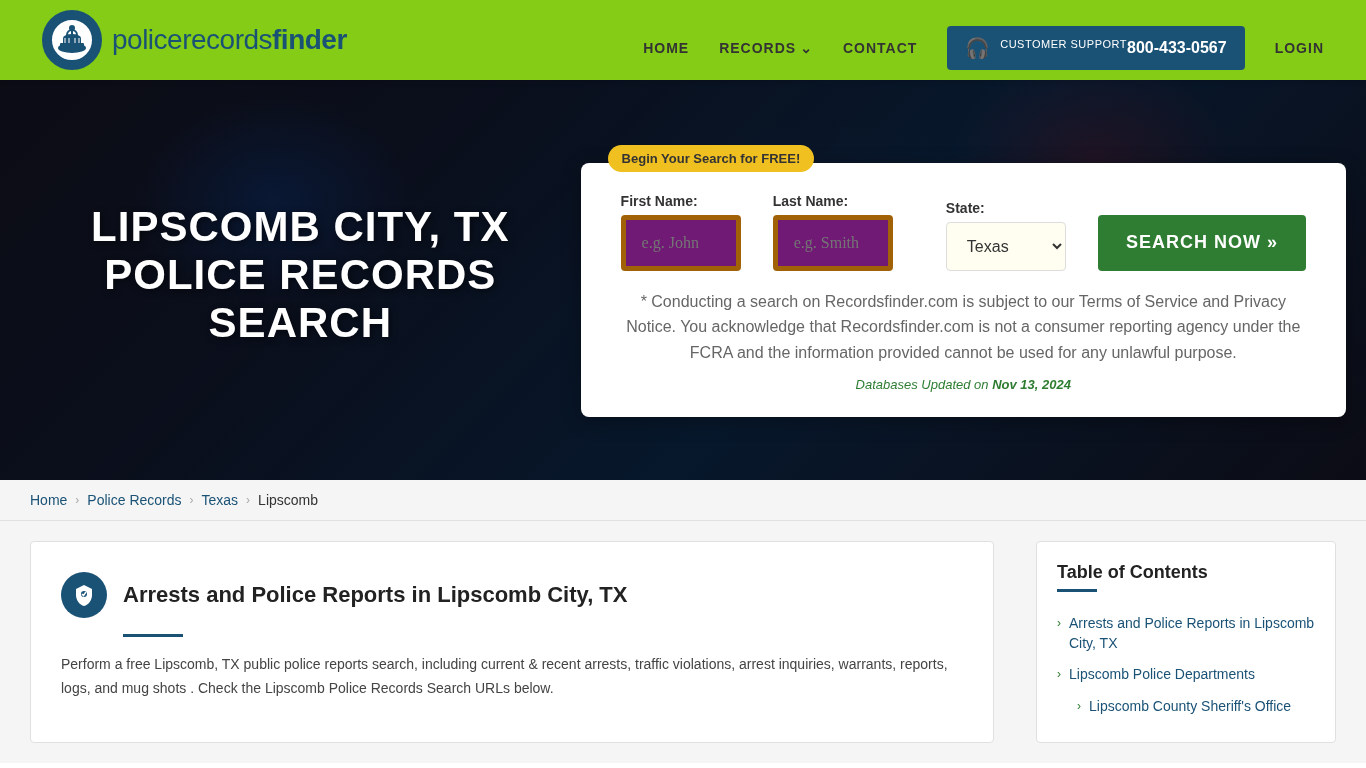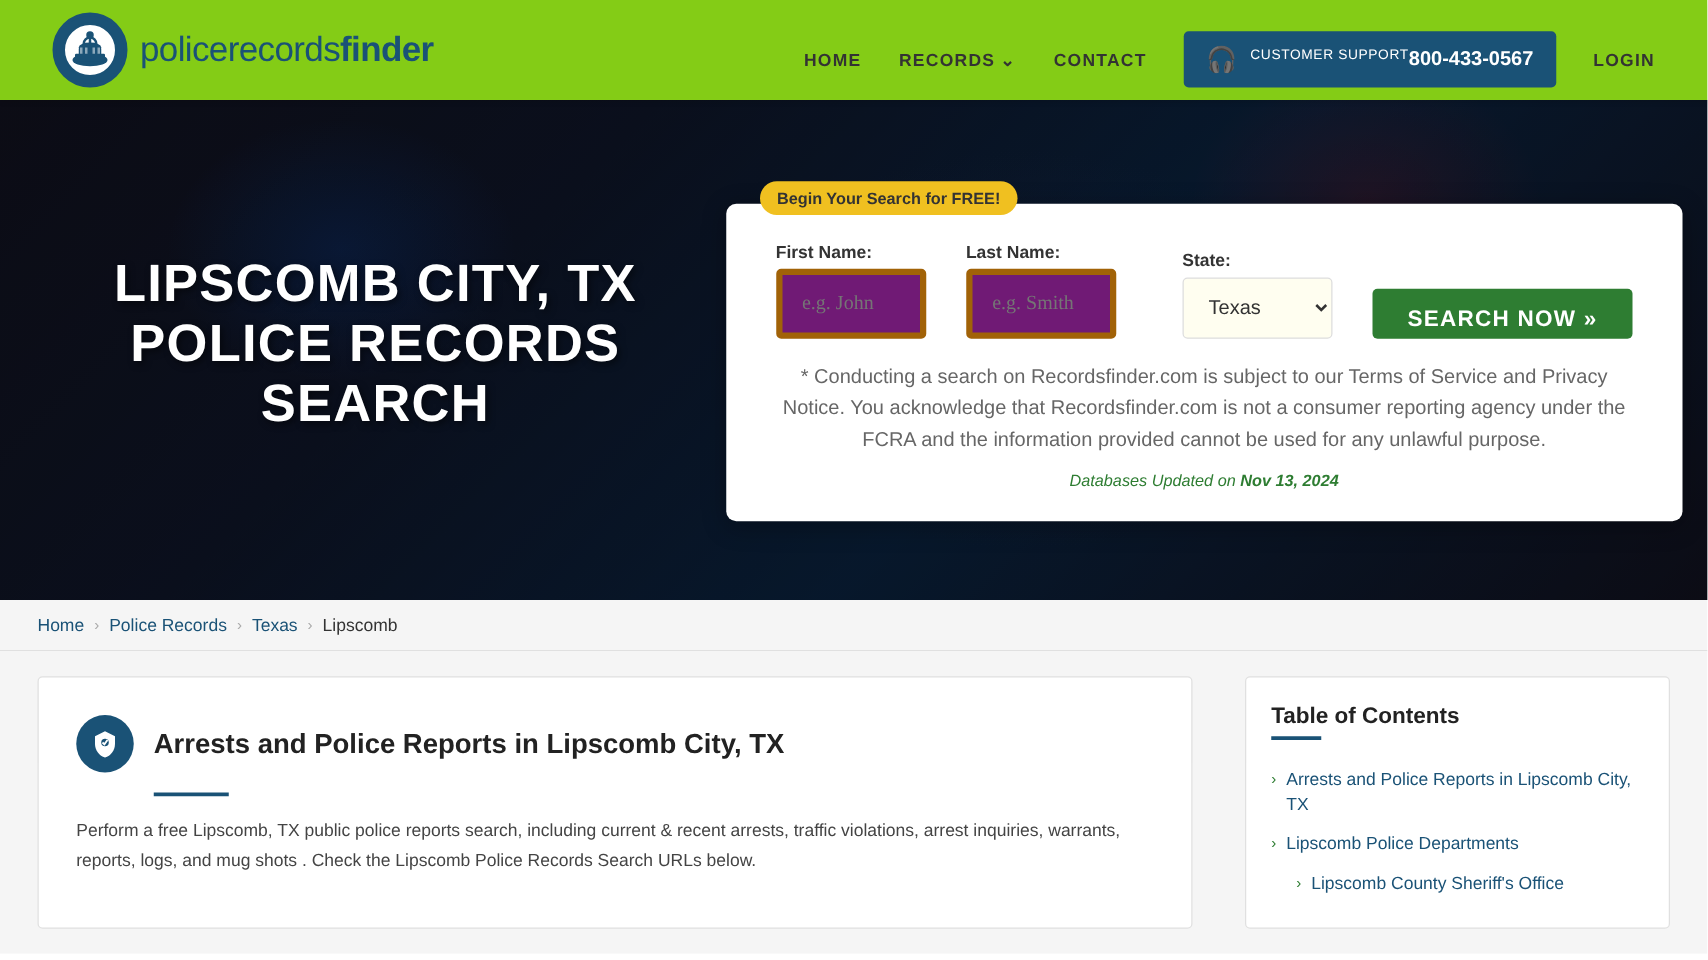--- a/index.html
+++ b/index.html
@@ -205,21 +205,21 @@
       border: none;
       padding: 14px 28px;
       font-size: 18px;
       font-weight: 900;
       text-transform: uppercase;
       letter-spacing: 1px;
       border-radius: 4px;
       cursor: pointer;
       white-space: nowrap;
       min-width: 180px;
-      height: 40px;
+      height: 56px;
       align-self: flex-end;
     }
     .disclaimer {
       margin-top: 18px;
       text-align: center;
       font-size: 16px;
       color: #666;
       line-height: 1.6;
     }
     .db-updated {
@@ -304,21 +304,21 @@
       margin-bottom: 16px;
     }
     .section-body {
       font-size: 14px;
       color: #444;
       line-height: 1.7;
     }
 
     
     .content-right {
-      width: 340px;
+      width: 300px;
       flex-shrink: 0;
       margin-left: 22px;
     }
     .toc-box {
       background: #fff;
       border: 1px solid #e0e0e0;
       border-radius: 4px;
       padding: 20px;
     }
     .toc-title {

